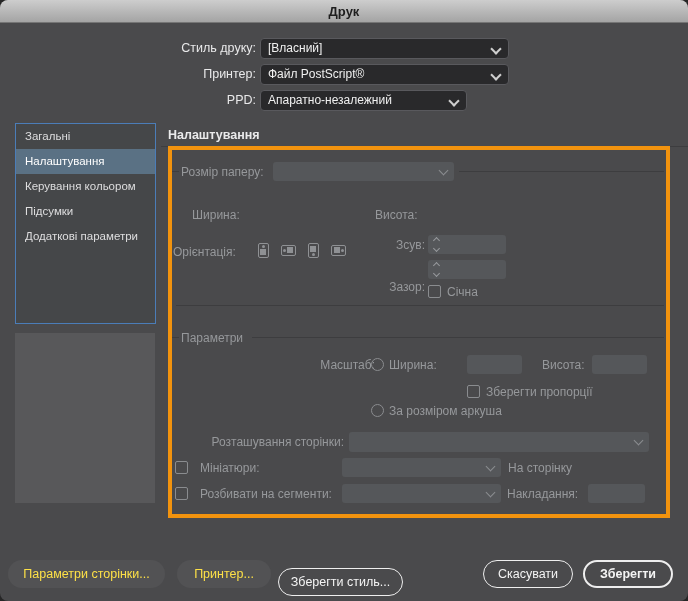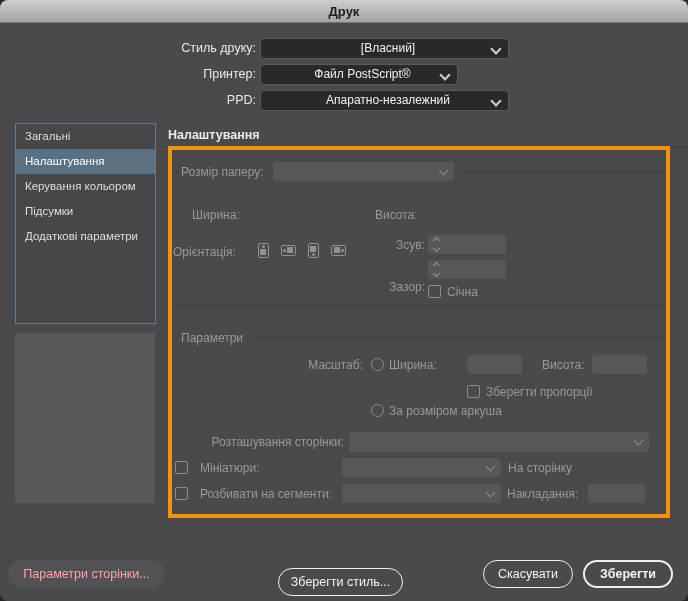--- a/index.html
+++ b/index.html
@@ -6,21 +6,21 @@
   .window{position:relative;width:688px;height:601px;background:#4a4a4c;border-radius:8px;overflow:hidden;
           -webkit-font-smoothing:antialiased;}
   
   .titlebar{position:absolute;left:0;top:0;width:688px;height:22px;
     background:linear-gradient(#cdcdcd,#a4a4a4);border-bottom:1px solid #757575;
     display:flex;align-items:center;justify-content:center;}
   .titlebar .title{font-size:13px;font-weight:700;color:#1e1e1e;}
   
   .flabel{position:absolute;width:196px;text-align:right;font-size:12.5px;color:#e9e9ea;line-height:21px;}
   .dd{position:absolute;box-sizing:border-box;background:#29292b;border:1px solid #59595d;border-radius:4px;
-      height:21px;font-size:12px;color:#f0f0f0;line-height:19px;padding-left:7px;text-align:center;}
+      height:21px;font-size:12px;color:#f0f0f0;line-height:19px;padding-left:7px;}
   .dd .chev{position:absolute;right:8px;top:6px;}
   .chev{display:block;width:6px;height:6px;border-left:2px solid #cfcfcf;border-bottom:2px solid #cfcfcf;transform:rotate(-45deg);}
   
   .listbox{position:absolute;left:15px;top:123px;width:141px;height:201px;background:#454749;border:1px solid #4b7db8;box-sizing:border-box;}
   .litem{height:25px;line-height:25px;padding-left:9px;font-size:11.5px;color:#dededf;white-space:nowrap;overflow:hidden;}
   .litem.sel{background:#5a7184;color:#fff;}
   .preview{position:absolute;left:15px;top:333px;width:140px;height:170px;background:#58585a;}
   
   .section-title{position:absolute;left:168px;top:128px;font-size:12.5px;font-weight:700;color:#eaeaeb;}
   .hline{position:absolute;height:1px;background:#3d3d3f;}
@@ -41,47 +41,47 @@
   .orient .pg{position:absolute;box-sizing:border-box;border:1px solid #8f9194;border-radius:2px;}
   .orient .sq{position:absolute;background:#8f9194;width:6px;height:6px;}
   .orient .dot{position:absolute;background:#8f9194;width:3px;height:3px;border-radius:50%;}
   .i1 .pg{left:4px;top:2px;width:11px;height:15px;} .i1 .dot{left:8px;top:4px;} .i1 .sq{left:6px;top:8px;}
   .i2 .pg{left:2px;top:4px;width:15px;height:11px;} .i2 .dot{left:4px;top:8px;} .i2 .sq{left:8px;top:6px;}
   .i3 .pg{left:4px;top:2px;width:11px;height:15px;} .i3 .dot{left:8px;top:12px;} .i3 .sq{left:6px;top:5px;}
   .i4 .pg{left:2px;top:4px;width:15px;height:11px;} .i4 .dot{left:12px;top:8px;} .i4 .sq{left:5px;top:6px;}
   
   .btn{position:absolute;top:560px;height:28px;box-sizing:border-box;border-radius:14px;
        font-size:12.5px;display:flex;align-items:center;justify-content:center;white-space:nowrap;}
-  .btn.disabled{background:#525254;color:#fca5a5;border:none;text-align:right;}
+  .btn.disabled{background:#525254;color:#fde047;border:none;text-align:right;}
   .btn.outline{background:transparent;color:#f4f4f4;border:1.5px solid #eeeeee;}
   .btn.primary{border-width:2.5px;font-weight:700;}
 </style>
 </head>
 <body>
 
 <div class="window">
 
   <div class="titlebar">
     <span class="title">Друк</span>
   </div>
 
   <div class="flabel" style="left:60px;top:38px;">Стиль друку:</div>
   <div class="dd" style="left:260px;top:38px;width:249px;">
     <span>[Власний]</span>
     <span class="chev"></span>
   </div>
 
   <div class="flabel" style="left:60px;top:64px;">Принтер:</div>
-  <div class="dd" style="left:260px;top:64px;width:198px;">
+  <div class="dd" style="left:260px;top:64px;width:249px;">
     <span>Файл PostScript®</span>
     <span class="chev"></span>
   </div>
 
   <div class="flabel" style="left:60px;top:90px;">PPD:</div>
-  <div class="dd" style="left:260px;top:90px;width:249px;">
+  <div class="dd" style="left:260px;top:90px;width:207px;">
     <span>Апаратно-незалежний</span>
     <span class="chev"></span>
   </div>
 
   <div class="listbox">
     <div class="litem">Загальні</div>
     <div class="litem sel">Налаштування</div>
     <div class="litem">Керування кольором</div>
     <div class="litem">Підсумки</div>
     <div class="litem">Додаткові параметри</div>
@@ -145,21 +145,21 @@
         <span class="chev dn"></span>
       </span>
     <span></span>
   </div>
 
   <span class="cbox" style="left:428px;top:285px;"></span>
   <div class="glabel" style="left:447px;top:285px;">Січна</div>
 
   <div class="glabel" style="left:181px;top:331px;">Параметри</div>
 
-  <div class="glabel" style="left:296px;top:358px;width:67px;text-align:right;">Масштаб:</div>
+  <div class="glabel" style="left:308px;top:358px;width:67px;text-align:right;">Масштаб:</div>
   <span class="radio" style="left:371px;top:358px;"></span>
   <div class="glabel" style="left:389px;top:358px;">Ширина:</div>
   <div class="dfield" style="left:467px;top:355px;width:55px;">
     <span></span>
   </div>
   <div class="glabel" style="left:542px;top:358px;">Висота:</div>
   <div class="dfield" style="left:592px;top:355px;width:55px;">
     <span></span>
   </div>
 
@@ -190,17 +190,18 @@
     <span class="chev"></span>
   </div>
   <div class="glabel" style="left:507px;top:487px;">Накладання:</div>
   <div class="dfield" style="left:588px;top:484px;width:57px;">
     <span></span>
   </div>
 
   <div class="orange" style="pointer-events:none;"></div>
 
   <div class="btn disabled" style="left:8px;width:157px;">Параметри сторінки...</div>
+  <div class="btn disabled" style="left:177px;width:94px;">Принтер...</div>
   <div class="btn outline" style="left:278px;width:125px;margin-top:8px;">Зберегти стиль...</div>
   <div class="btn outline" style="left:483px;width:90px;">Скасувати</div>
   <div class="btn outline primary" style="left:583px;width:90px;">Зберегти</div>
 
 </div>
 
 </body></html>

